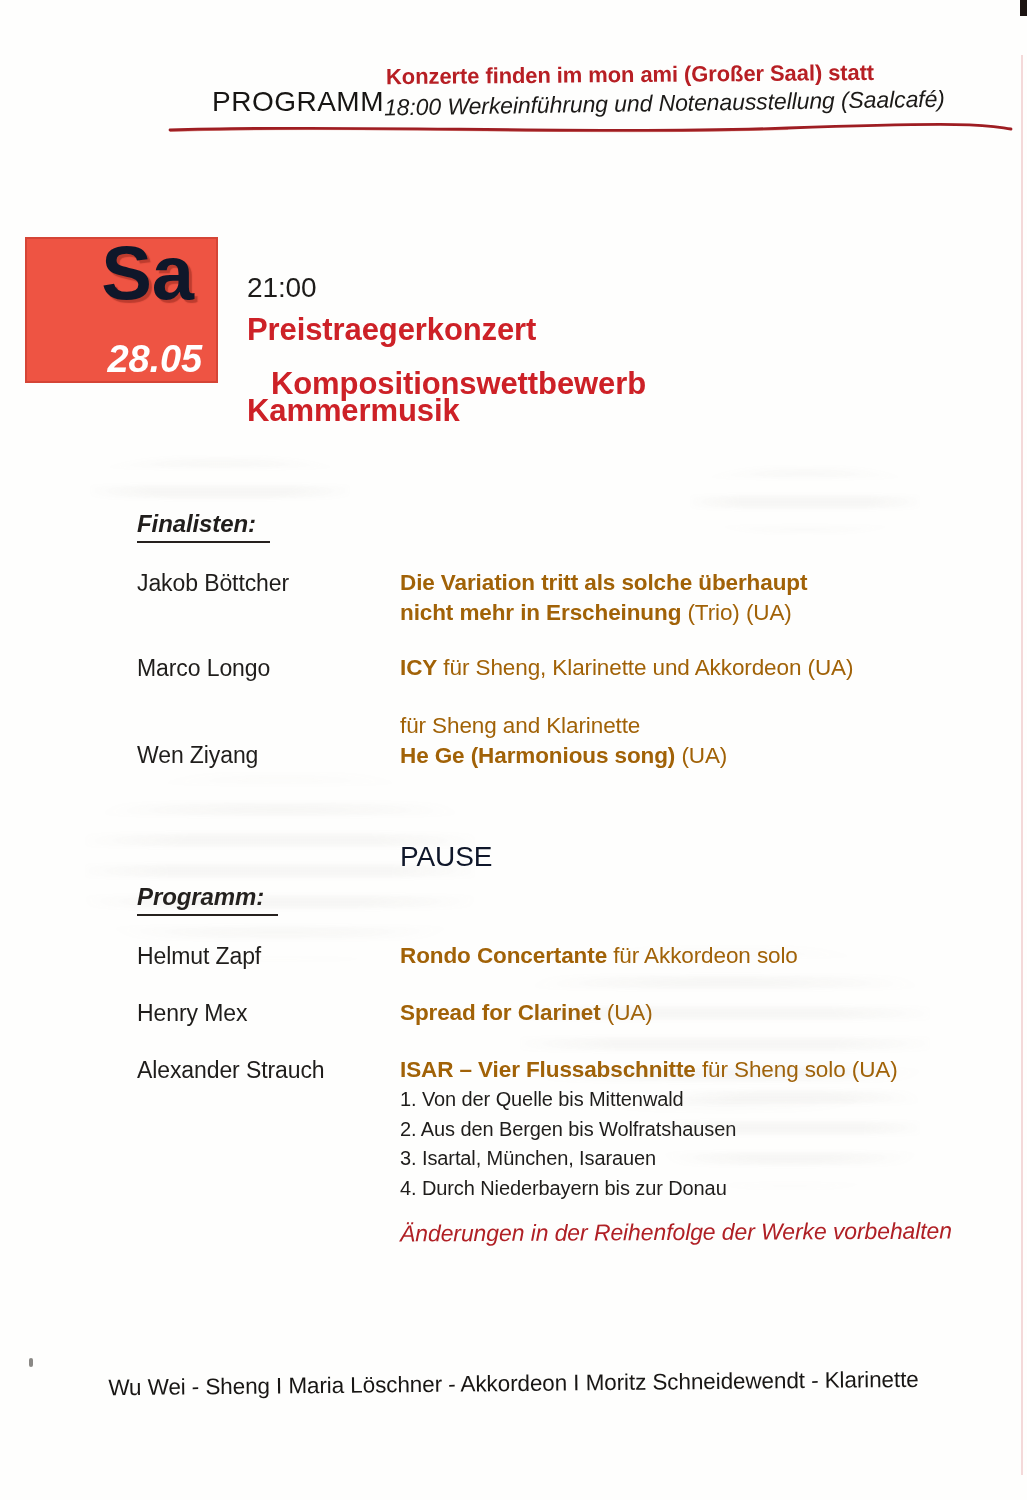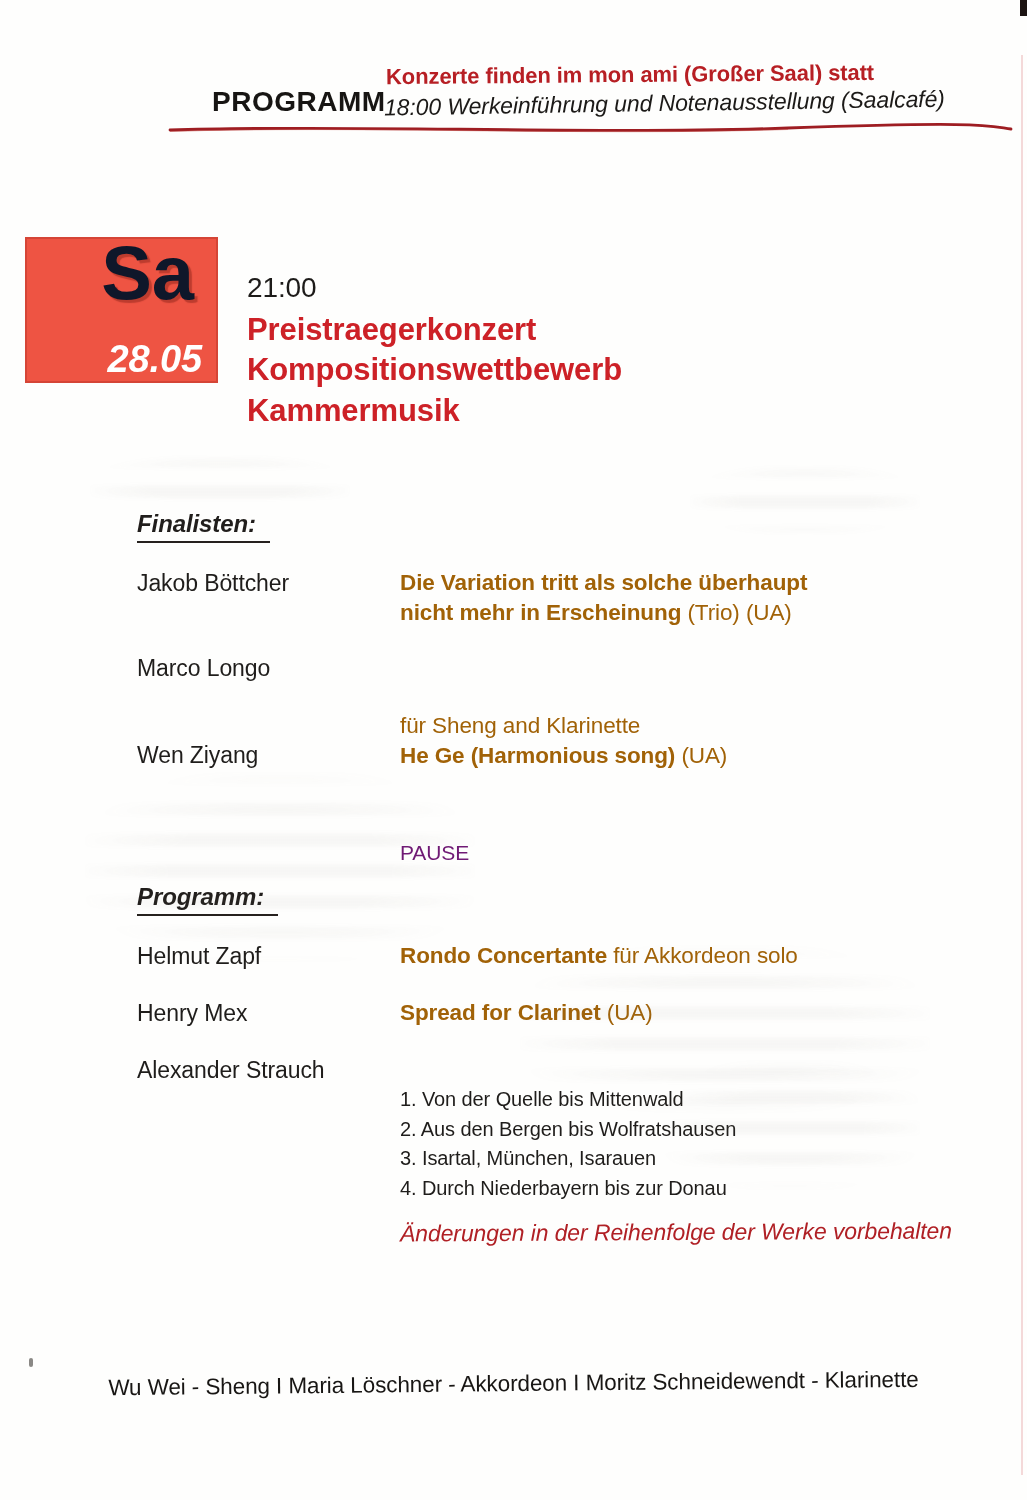--- a/index.html
+++ b/index.html
@@ -10,21 +10,21 @@
     background: #fefefd;
     font-family: "Liberation Sans", "DejaVu Sans", sans-serif;
     color: #201d1b;
     overflow: hidden;
     letter-spacing: -0.1px;
   }
 
   
   .hdr-label {
     position: absolute; left: 212px; top: 86px;
-    font-size: 28px; font-weight: 700; letter-spacing: 0.5px; color: #171513;
+    font-size: 28px; font-weight: 400; letter-spacing: 0.5px; color: #171513;
   }
   .hdr-note1 {
     position: absolute; left: 386px; top: 62px;
     font-size: 22px; font-weight: 700; color: #b71f24;
     transform: rotate(-0.5deg);
   }
   .hdr-note2 {
     position: absolute; left: 384px; top: 90px;
     font-size: 23px; font-style: italic; color: #1c1a18;
     transform: rotate(-0.9deg);
@@ -44,21 +44,21 @@
   }
   .daybox .date {
     position: absolute; right: 16px; bottom: 2px;
     font-size: 38px; font-weight: 700; color: #ffffff; font-style: italic;
   }
 
   
   .ev-time { position: absolute; left: 247px; top: 272px; font-size: 28px; color: #1d1b19; }
   .ev-title { position: absolute; left: 247px; font-size: 31px; font-weight: 700; color: #cd2127; }
   .ev-t1 { top: 312px; }
-  .ev-t2 { top: 352px; }
+  .ev-t2 { top: 366px; margin-left: 24px; }
   .ev-t3 { top: 393px; }
 
   
   .sec-heading {
     position: absolute; left: 137px;
     font-size: 24px; font-style: italic; font-weight: 700; color: #211e1c;
     border-bottom: 2.5px solid #26211e; padding: 0 14px 3px 0;
   }
   .h-finalisten { top: 510px; }
   .h-programm  { top: 883px; }
@@ -66,21 +66,21 @@
   
   .name {
     position: absolute; left: 137px;
     font-size: 23px; color: #1f1d1b; white-space: nowrap;
   }
   .work {
     position: absolute; left: 400px;
     font-size: 22.5px; color: #a16207; line-height: 30px; white-space: nowrap;
   }
   .work b, .work .wb { font-weight: 700; }
-  .pause { position: absolute; left: 400px; top: 841px; font-size: 21px; color: #701a75; }
+  .pause { position: absolute; left: 400px; top: 841px; font-size: 28px; color: #0f172a; }
   .movements { position: absolute; left: 400px; top: 1085px; font-size: 20px; line-height: 29.5px; color: #1f1d1b; }
 
   .notice {
     position: absolute; left: 400px; top: 1219px;
     font-size: 23px; font-style: italic; color: #b02025;
     transform: rotate(-0.3deg); white-space: nowrap;
   }
 
   .footer {
     position: absolute; left: 0; right: 0; top: 1371px;
@@ -147,20 +147,23 @@
   <div class="work" style="top:568px">
     <div>
       <span class="wb">Die Variation tritt als solche überhaupt</span>
     </div>
     <div>
       <span class="wb">nicht mehr in Erscheinung</span><span> (Trio) (UA)</span>
     </div>
   </div>
 
   <div class="name" style="top:655px">Marco Longo</div>
+  <div class="work" style="top:653px">
+    <span class="wb">ICY</span><span> für Sheng, Klarinette und Akkordeon (UA)</span>
+  </div>
 
   <div class="work" style="top:711px">
     <div>
       <span>für Sheng and Klarinette</span>
     </div>
     <div>
       <span class="wb">He Ge (Harmonious song)</span><span> (UA)</span>
     </div>
   </div>
   <div class="name" style="top:742px">Wen Ziyang</div>
@@ -173,20 +176,23 @@
   <div class="work" style="top:941px">
     <span class="wb">Rondo Concertante</span><span> für Akkordeon solo</span>
   </div>
 
   <div class="name" style="top:1000px">Henry Mex</div>
   <div class="work" style="top:998px">
     <span class="wb">Spread for Clarinet</span><span> (UA)</span>
   </div>
 
   <div class="name" style="top:1057px">Alexander Strauch</div>
+  <div class="work" style="top:1055px">
+    <span class="wb">ISAR – Vier Flussabschnitte</span><span> für Sheng solo (UA)</span>
+  </div>
   <div class="movements">
     <div>1. Von der Quelle bis Mittenwald</div>
     <div>2. Aus den Bergen bis Wolfratshausen</div>
     <div>3. Isartal, München, Isarauen</div>
     <div>4. Durch Niederbayern bis zur Donau</div>
   </div>
 
   <div class="notice">Änderungen in der Reihenfolge der Werke vorbehalten</div>
 
   <div class="footer">Wu Wei - Sheng I Maria Löschner - Akkordeon I Moritz Schneidewendt - Klarinette</div>

